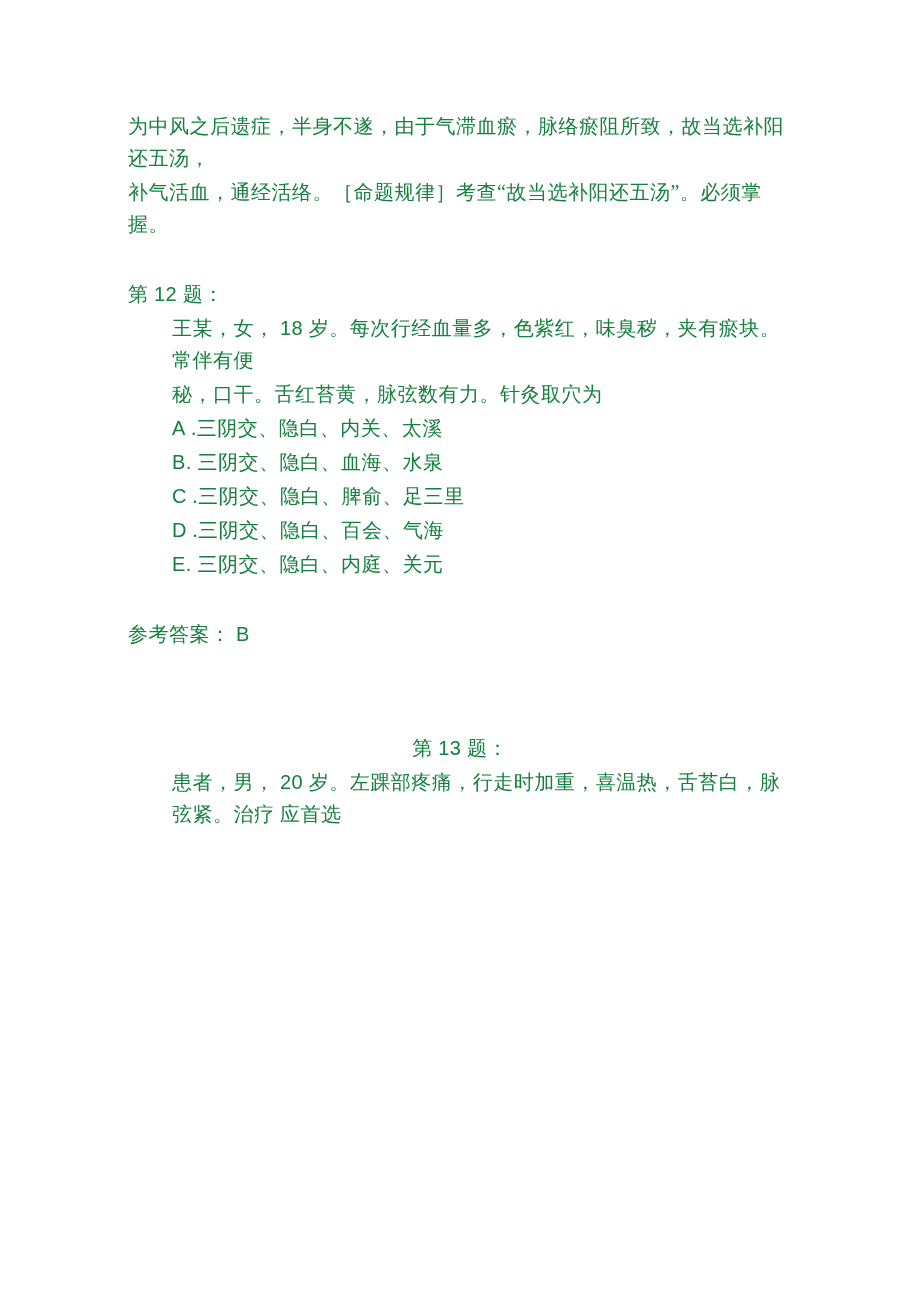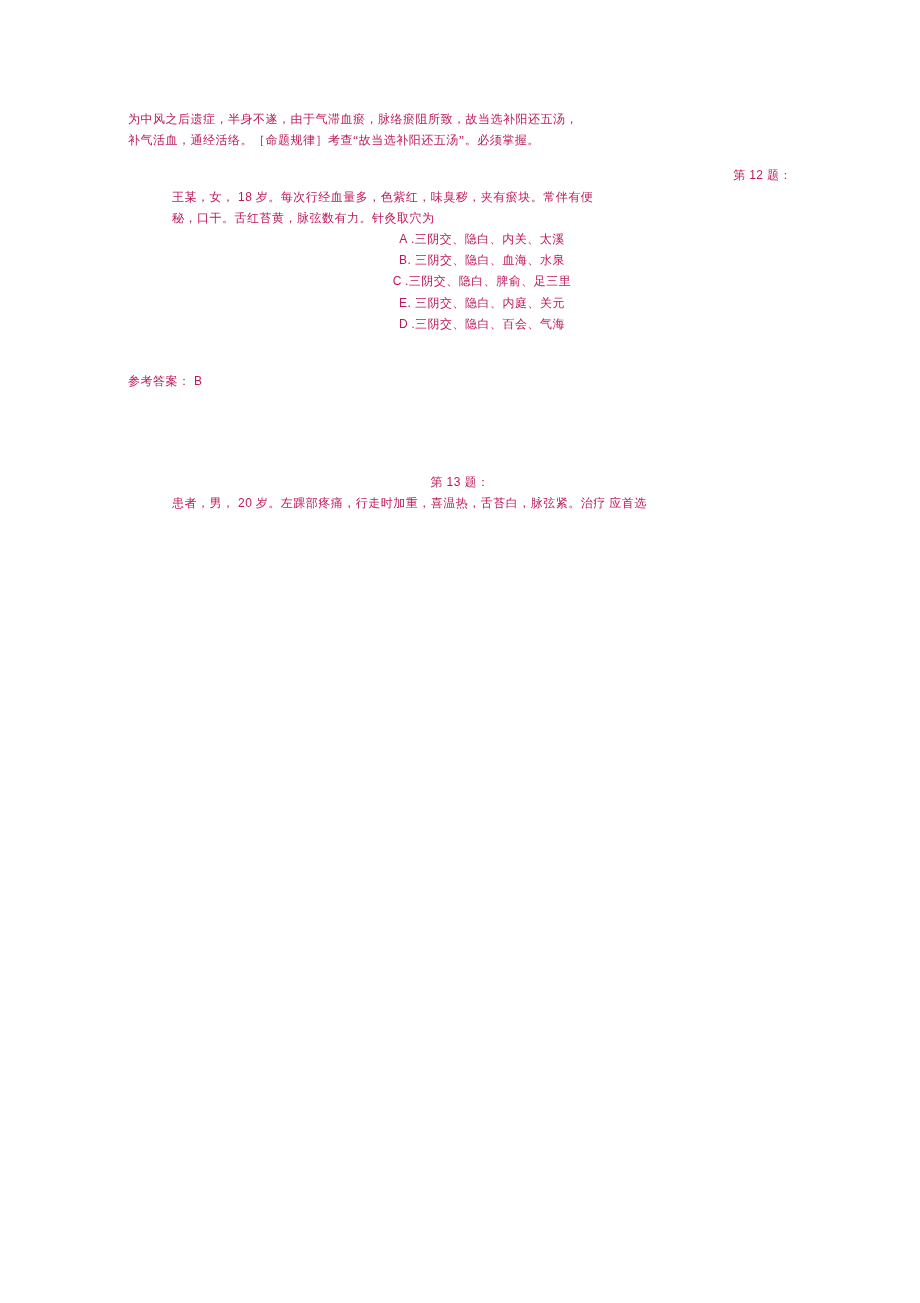--- a/index.html
+++ b/index.html
@@ -9,44 +9,42 @@
     }
     body {
       background: #ffffff;
       font-family: "SimSun", "宋体", serif;
       width: 920px;
       min-height: 1303px;
       position: relative;
     }
     .content {
       padding: 110px 128px 0 128px;
-      color: #be185d;
-      font-size: 12px;
+      color: #15803d;
+      font-size: 20px;
       line-height: 1.6;
     }
     .paragraph {
       margin-bottom: 2px;
       letter-spacing: 0.5px;
     }
     .question-header {
-      margin-top: 16px;
+      margin-top: 38px;
       margin-bottom: 2px;
       letter-spacing: 0.5px;
-      text-align: right;
     }
     .question-text {
       margin-bottom: 2px;
       letter-spacing: 0.5px;
       margin-left: 44px;
     }
     .option {
       margin-left: 44px;
       margin-bottom: 2px;
       letter-spacing: 0.5px;
-      text-align: center;
     }
     .answer {
       margin-top: 38px;
       margin-bottom: 18px;
       letter-spacing: 0.5px;
     }
     .question-header-2 {
       margin-top: 82px;
       margin-bottom: 2px;
       letter-spacing: 0.5px;
@@ -75,24 +73,24 @@
   <div class="option">
     <span class="sans">A</span><span> .三阴交、隐白、内关、太溪</span>
   </div>
   <div class="option">
     <span class="sans">B.</span><span> 三阴交、隐白、血海、水泉</span>
   </div>
   <div class="option">
     <span class="sans">C</span><span> .三阴交、隐白、脾俞、足三里</span>
   </div>
   <div class="option">
-    <span class="sans">E.</span><span> 三阴交、隐白、内庭、关元</span>
+    <span class="sans">D</span><span> .三阴交、隐白、百会、气海</span>
   </div>
   <div class="option">
-    <span class="sans">D</span><span> .三阴交、隐白、百会、气海</span>
+    <span class="sans">E.</span><span> 三阴交、隐白、内庭、关元</span>
   </div>
 
   <div class="answer">
     <span>参考答案： </span><span class="sans">B</span>
   </div>
 
   <div class="question-header-2">
     <span>第 </span><span class="sans">13</span><span> 题：</span>
   </div>
   <div class="question-text">

